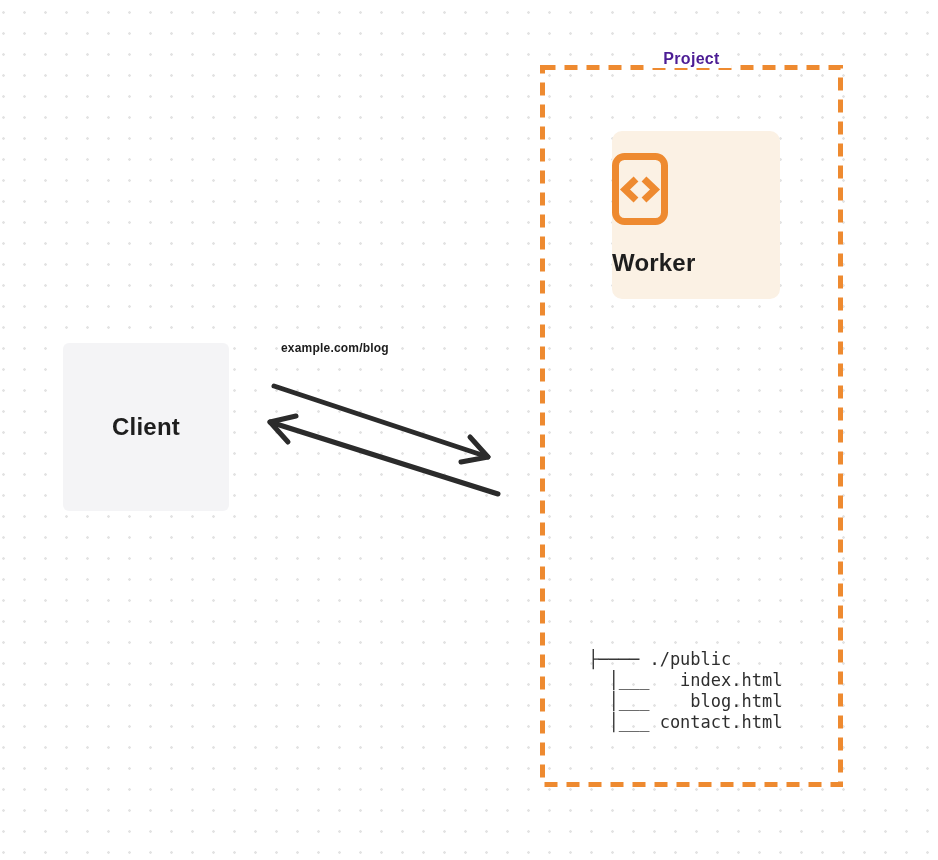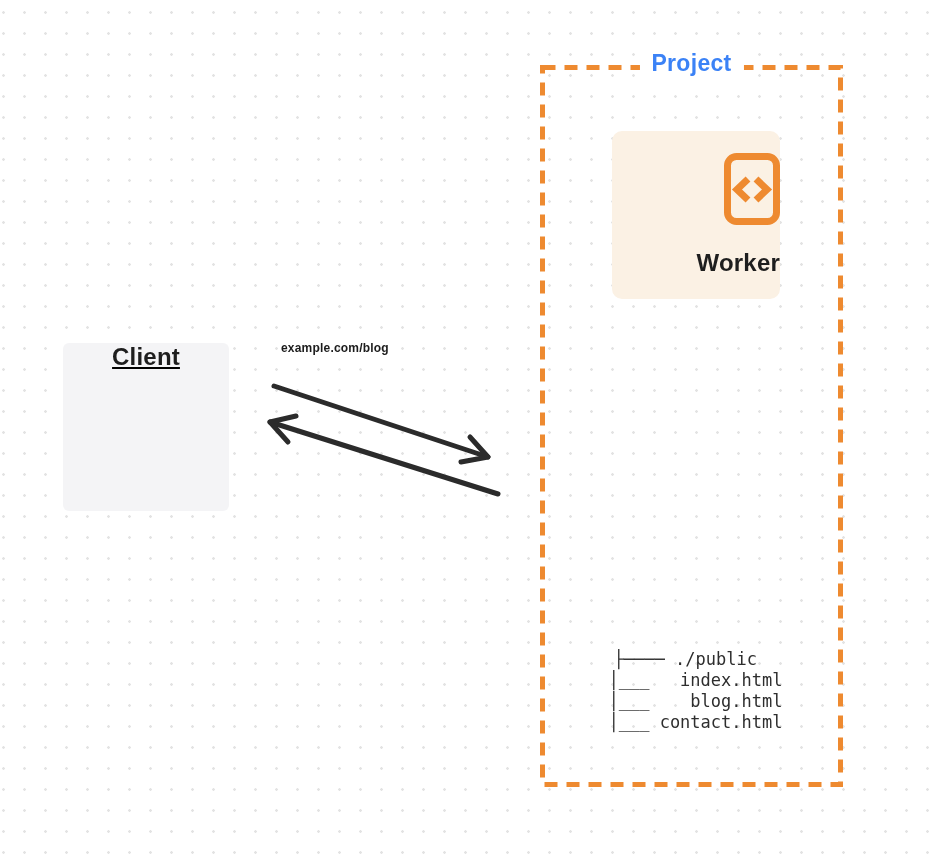--- a/index.html
+++ b/index.html
@@ -9,54 +9,53 @@
     background-color:#ffffff;
     background-image:radial-gradient(circle,#E3E3E3 1.2px,transparent 1.5px);
     background-size:21px 21px;
     background-position:14px 2px;
     overflow:hidden;
     font-family:"Liberation Sans",sans-serif;
   }
   .client-box{
     position:absolute;left:63px;top:343px;width:166px;height:168px;
     background:#F4F4F6;border-radius:6px;
-    display:flex;justify-content:center;text-decoration:underline;
+    display:flex;align-items:center;justify-content:center;
   }
   .big-label{
     font-weight:700;font-size:24px;color:#1E1E1E;letter-spacing:.2px;
   }
   .url-label{
     position:absolute;left:281px;top:341px;
     font-weight:700;font-size:12px;color:#1C1C1C;letter-spacing:.2px;
   }
   .arrows{position:absolute;left:0;top:0;pointer-events:none;}
   .project-box{
     position:absolute;left:540px;top:65px;width:303px;height:722px;
   }
   .project-border{position:absolute;left:0;top:0;}
   .project-label{
     position:absolute;top:-15px;left:50%;transform:translateX(-50%);
     background:#ffffff;padding:0 12px;
-    font-weight:700;font-size:23px;color:#3b82f6;letter-spacing:.3px;
+    font-weight:700;font-size:16px;color:#4c1d95;letter-spacing:.3px;
     white-space:nowrap;
   }
   .card{
     position:absolute;width:168px;height:168px;
     background:#FBF1E4;border-radius:10px;
-    display:flex;flex-direction:column;align-items:flex-end;justify-content:center;
+    display:flex;flex-direction:column;align-items:flex-start;justify-content:center;
     gap:24px;
   }
   .worker-card{left:72px;top:66px;}
   .assets-card{left:67px;top:413px;}
   .file-tree{
     position:absolute;left:48px;top:584px;margin:0;
     font-family:"DejaVu Sans Mono",monospace;
     font-size:17px;line-height:21px;color:#2E2E2E;
     white-space:pre;
-    text-align:center;
   }
 </style>
 </head>
 <body>
 
 <div class="canvas">
 
   <div class="client-box">
     <span class="big-label">Client</span>
   </div>

